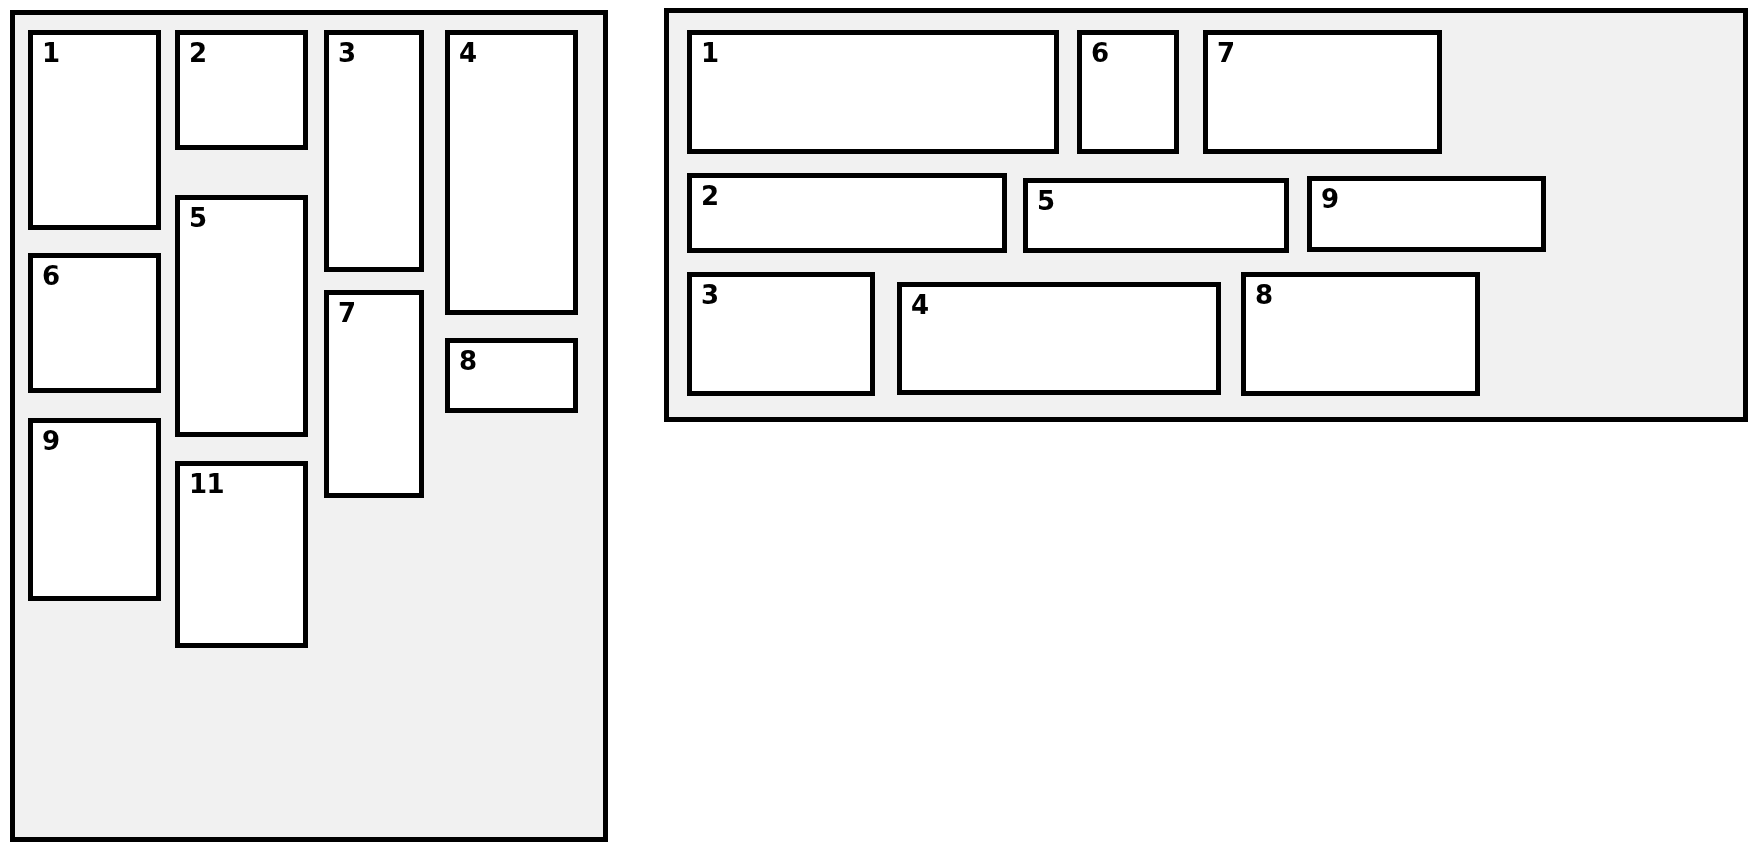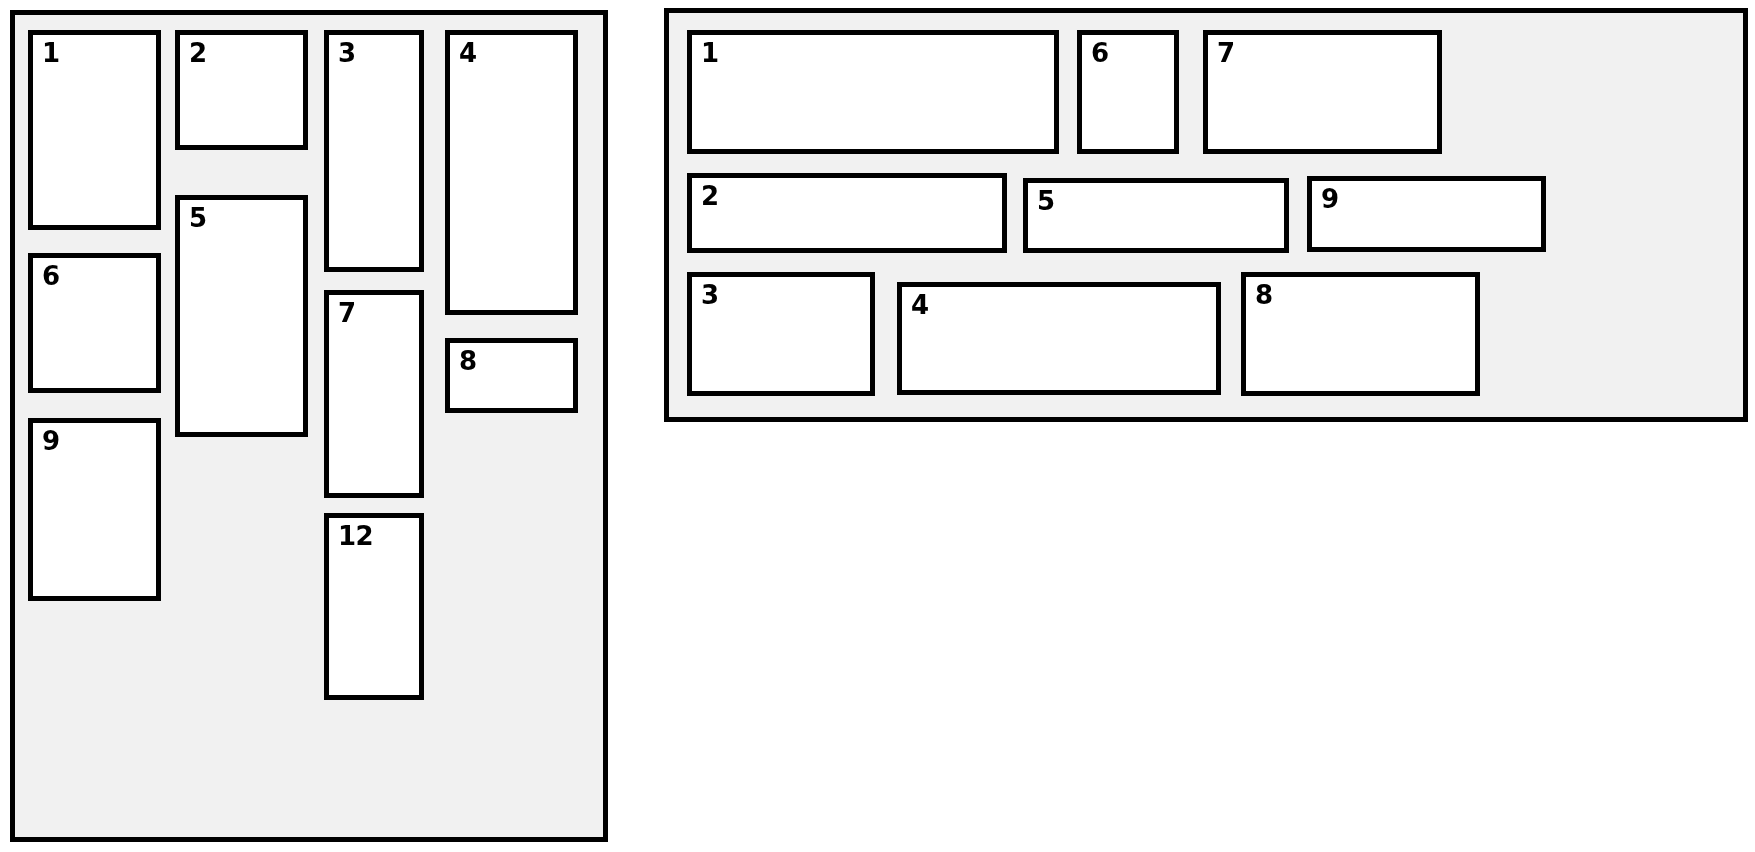--- a/index.html
+++ b/index.html
@@ -69,22 +69,22 @@
     </div>
     <div class="rect" style="left: 324px; top: 290px; width: 100px; height: 208px; background: rgb(255, 255, 255); border-color: rgb(0, 0, 0); border-width: 5px;">
       <span class="rect-label" style="font-size: 26px;">7</span>
     </div>
     <div class="rect" style="left: 445px; top: 338px; width: 133px; height: 75px; background: rgb(255, 255, 255); border-color: rgb(0, 0, 0); border-width: 5px;">
       <span class="rect-label" style="font-size: 26px;">8</span>
     </div>
     <div class="rect" style="left: 28px; top: 418px; width: 133px; height: 183px; background: rgb(255, 255, 255); border-color: rgb(0, 0, 0); border-width: 5px;">
       <span class="rect-label" style="font-size: 26px;">9</span>
     </div>
-    <div class="rect" style="left: 324px; top: 513px; width: 100px; height: 187px; background: rgb(255, 255, 255); border-color: rgb(0, 0, 0); border-width: 5px;">
-      <span class="rect-label" style="font-size: 26px;">12</span>
+    <div class="rect" style="left: 175px; top: 461px; width: 133px; height: 187px; background: rgb(255, 255, 255); border-color: rgb(0, 0, 0); border-width: 5px;">
+      <span class="rect-label" style="font-size: 26px;">11</span>
     </div>
     <div class="panel" style="left: 664px; top: 8px; width: 1084px; height: 414px; background: rgb(241, 241, 241); border-color: rgb(0, 0, 0); border-width: 5px;"></div>
     <div class="rect" style="left: 687px; top: 30px; width: 372px; height: 124px; background: rgb(255, 255, 255); border-color: rgb(0, 0, 0); border-width: 5px;">
       <span class="rect-label" style="font-size: 26px;">1</span>
     </div>
     <div class="rect" style="left: 1077px; top: 30px; width: 102px; height: 124px; background: rgb(255, 255, 255); border-color: rgb(0, 0, 0); border-width: 5px;">
       <span class="rect-label" style="font-size: 26px;">6</span>
     </div>
     <div class="rect" style="left: 1203px; top: 30px; width: 239px; height: 124px; background: rgb(255, 255, 255); border-color: rgb(0, 0, 0); border-width: 5px;">
       <span class="rect-label" style="font-size: 26px;">7</span>

